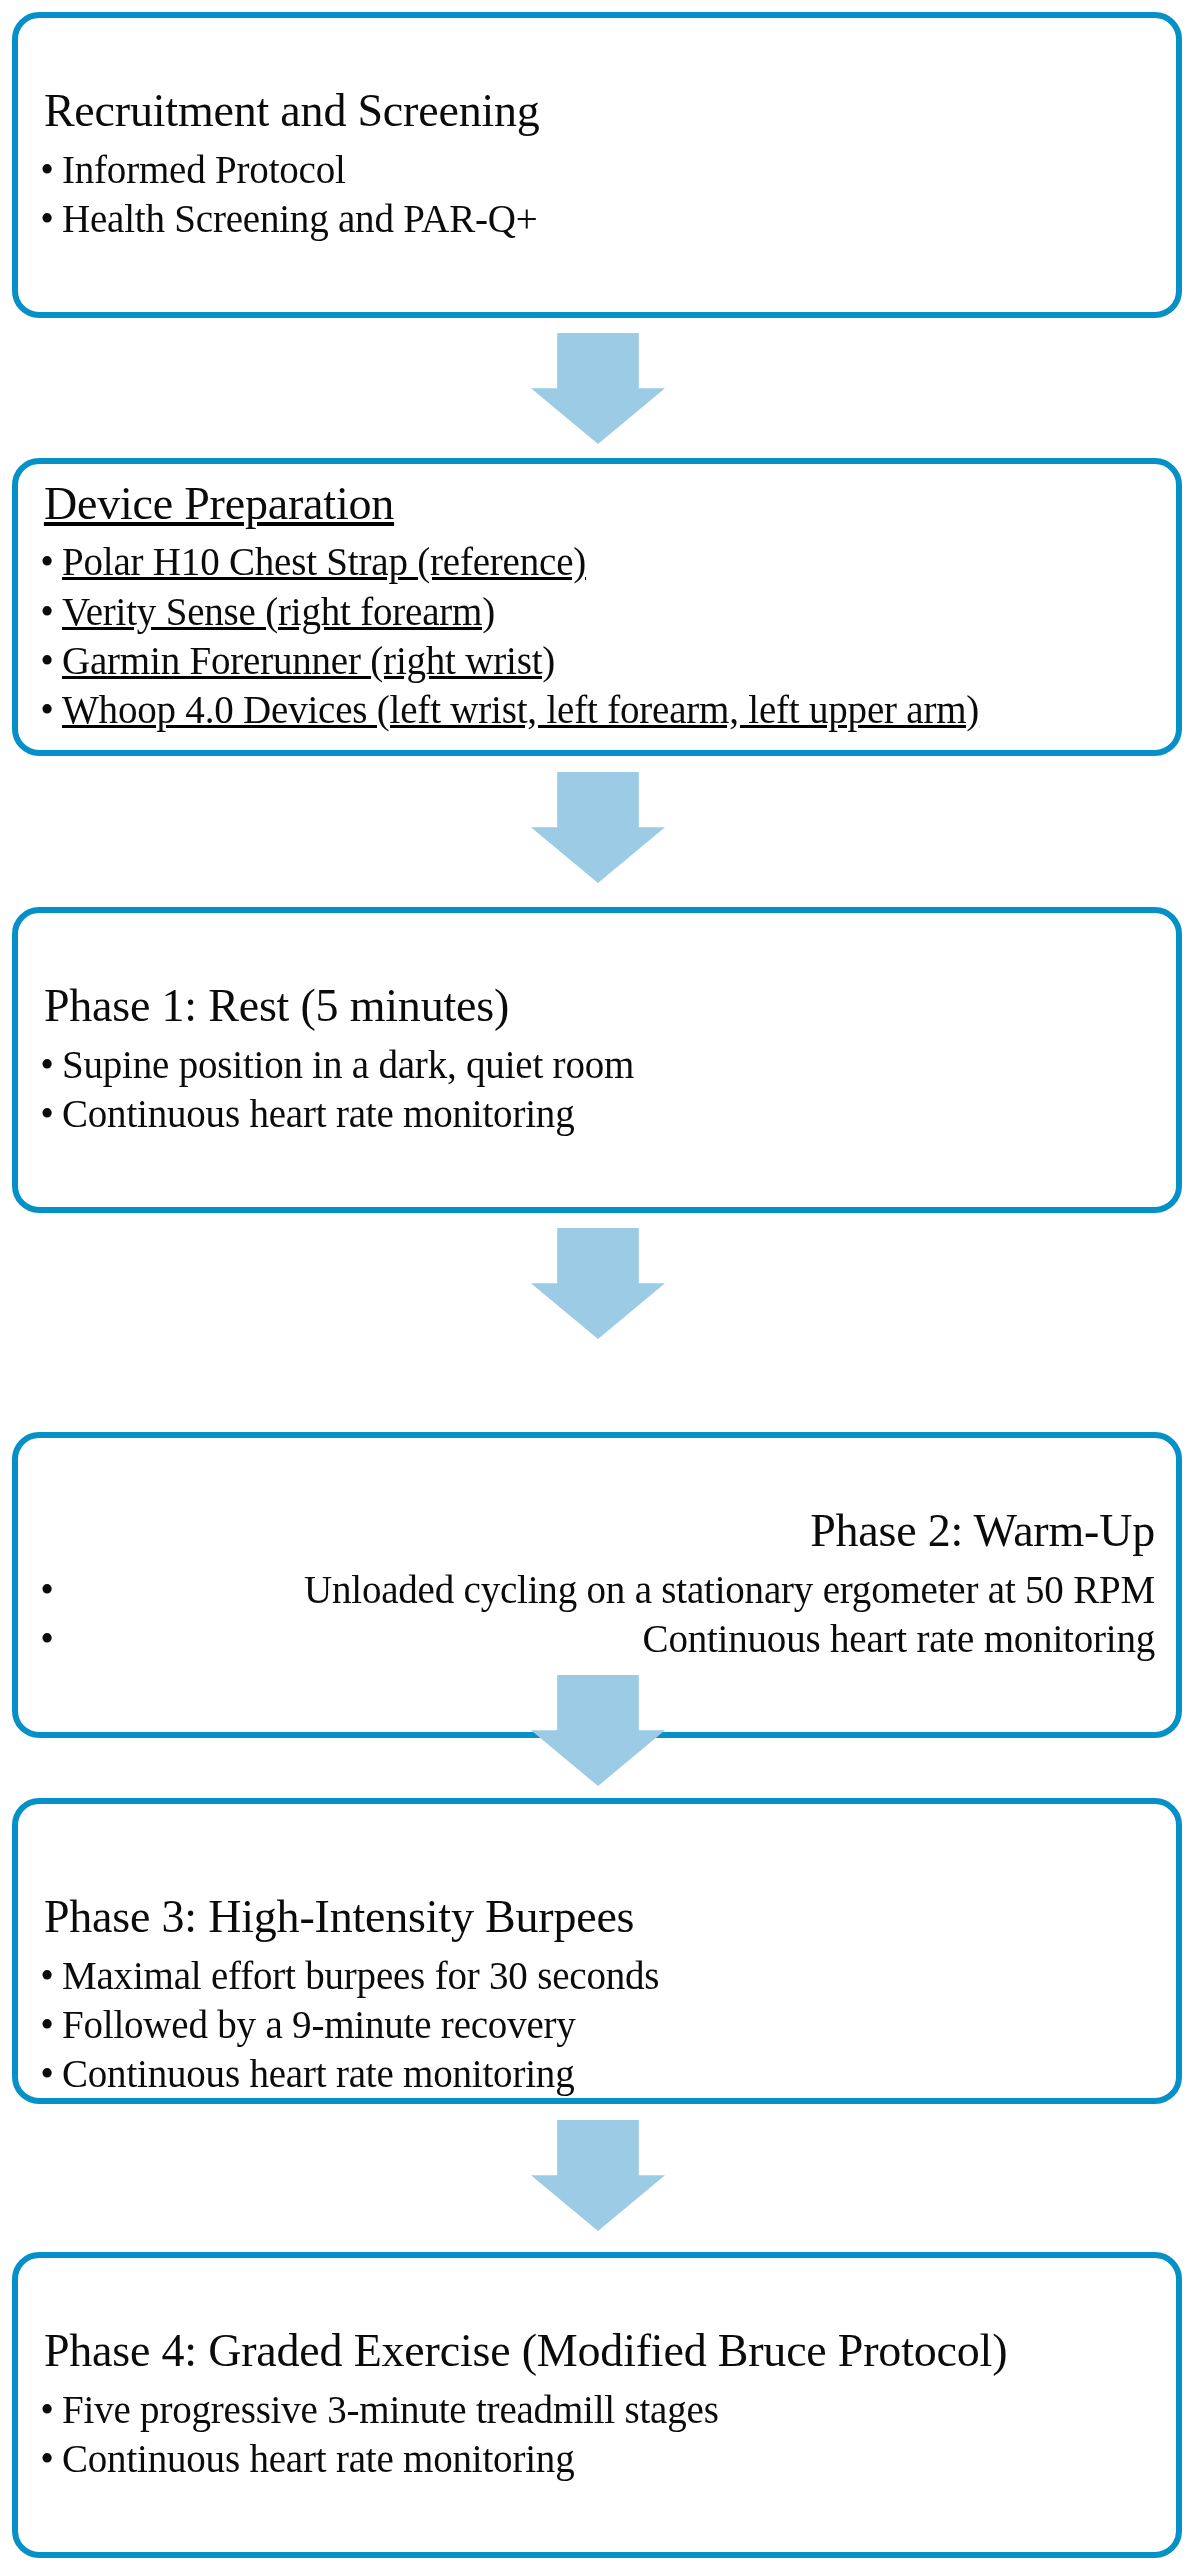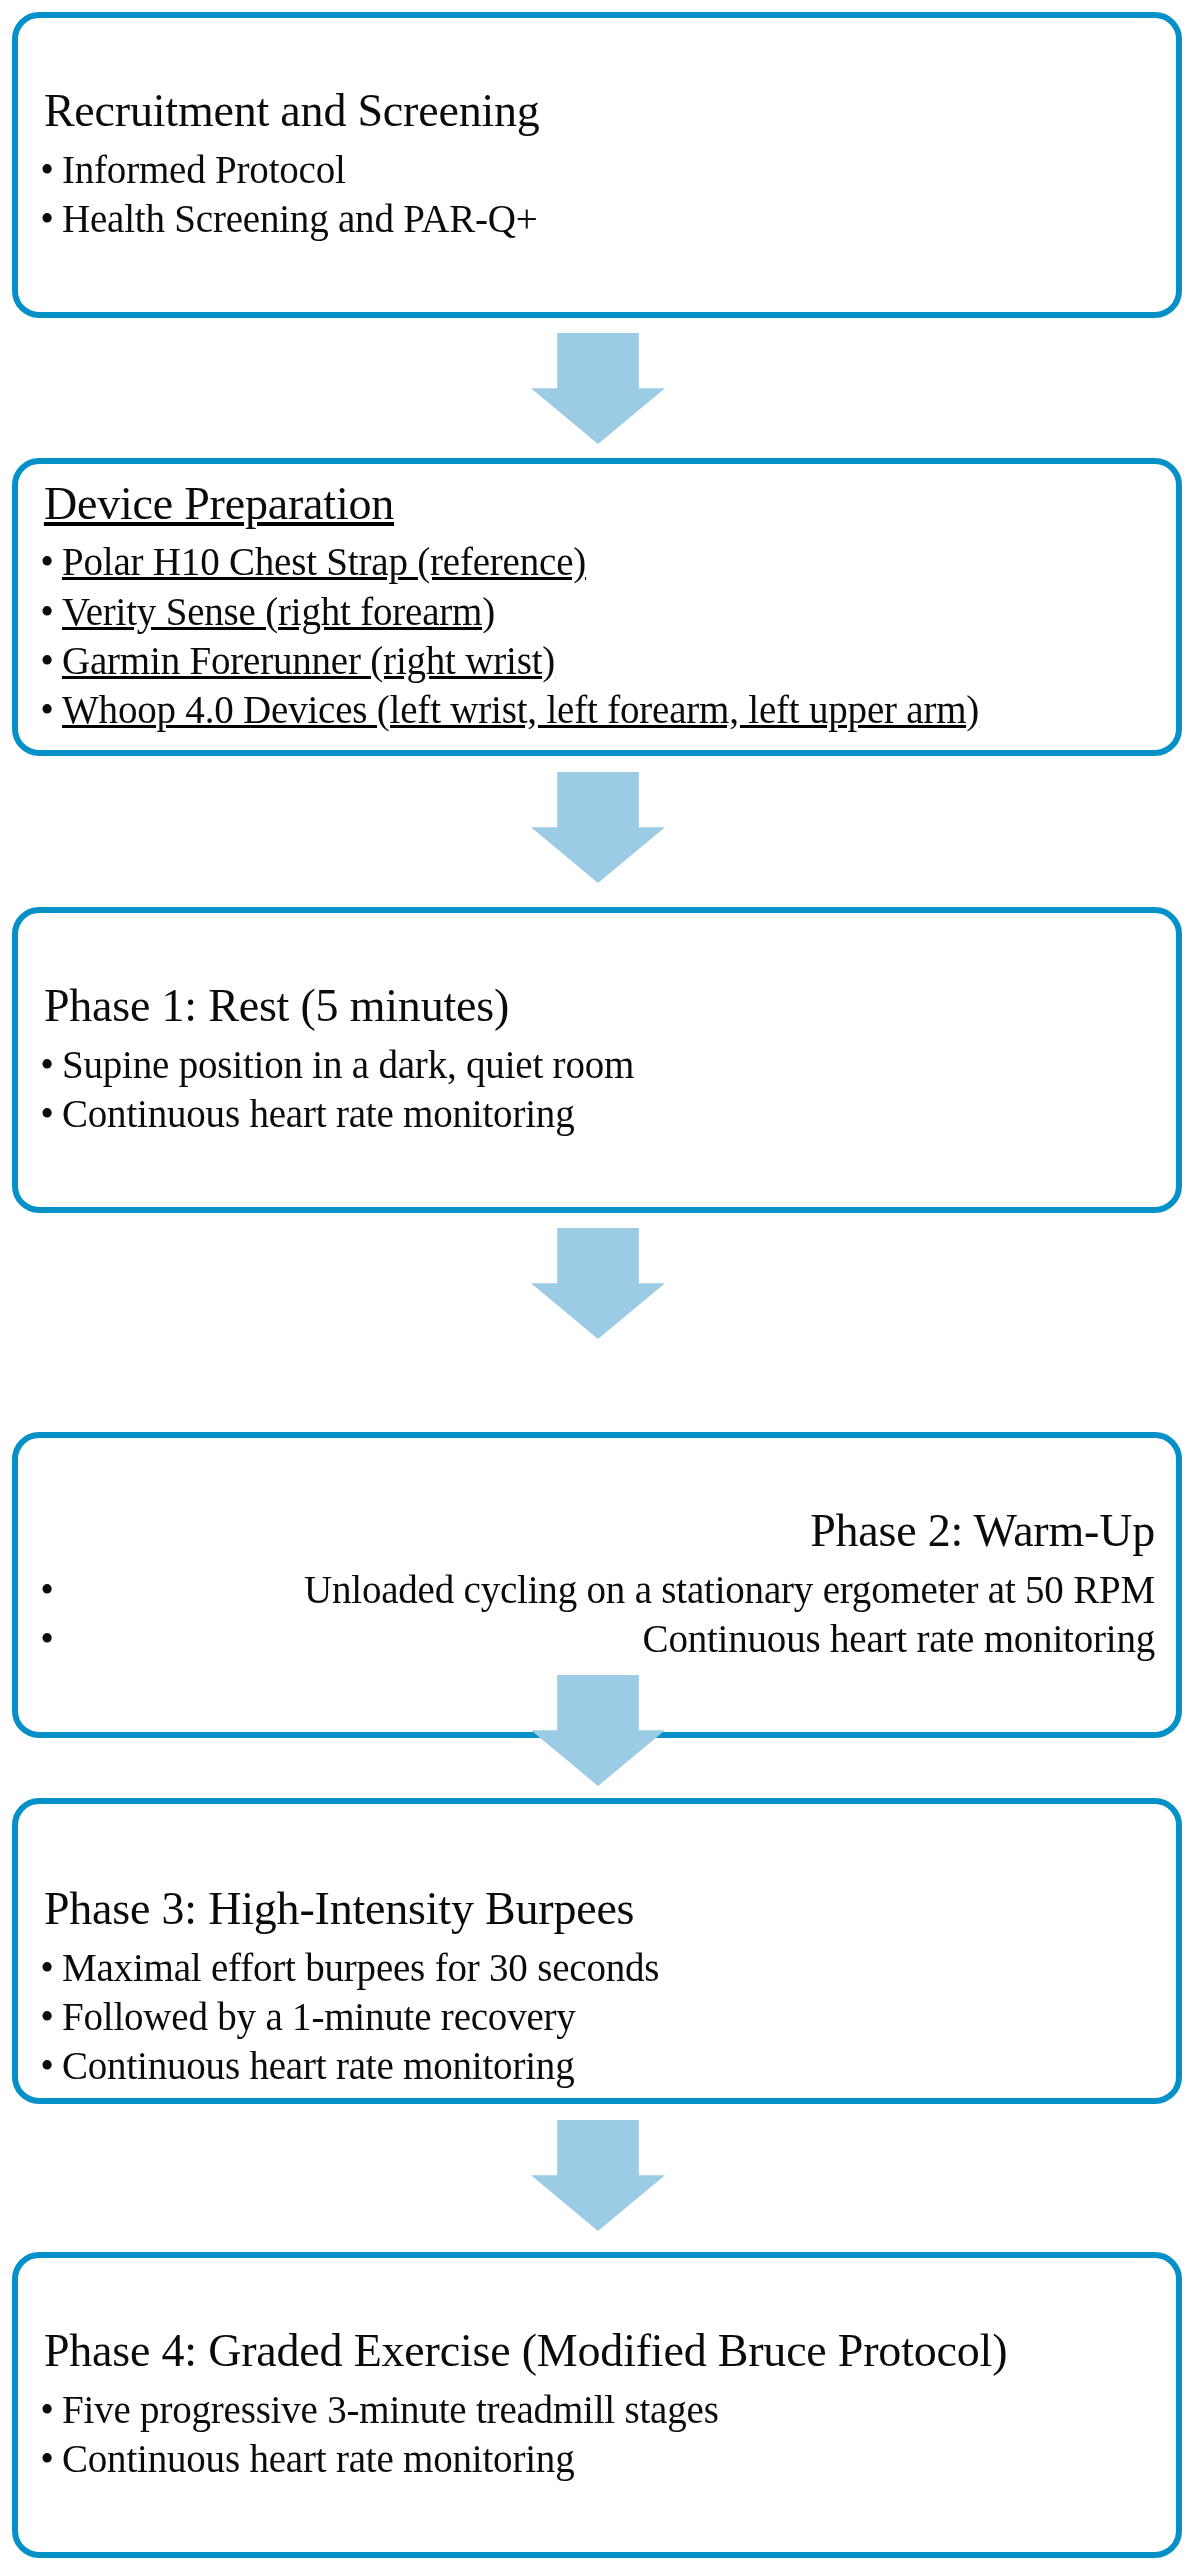--- a/index.html
+++ b/index.html
@@ -22,21 +22,21 @@
     position: absolute;
     left: 12px;
     width: 1170px;
     box-sizing: border-box;
     border: 6px solid #0591c8;
     border-radius: 27px;
     background: #ffffff;
     display: flex;
     flex-direction: column;
     justify-content: center;
-    padding: 8px 21px;
+    padding: 0 21px;
   }
   .step-title {
     font-size: 46px;
     line-height: 1.06;
     color: #0b0b0b;
     letter-spacing: -0.2px;
     margin: 0 0 8.5px 4.9px;
     white-space: nowrap;
   }
   .step-list {
@@ -125,21 +125,21 @@
   <div class="arrow" style="top:1675px; height:111px;">
     <svg viewBox="0 0 220 183" preserveAspectRatio="none">
       <polygon points="43,0 177,0 177,91 220,91 110,183 0,91 43,91" fill="#9ccbe6"></polygon>
     </svg>
   </div>
 
   <div class="step-box" style="top:1798px; height:306px;justify-content:flex-end;">
     <div class="step-title">Phase 3: High-Intensity Burpees</div>
     <ul class="step-list">
       <li><span class="bullet-dot">•</span><span>Maximal effort burpees for 30 seconds</span></li>
-      <li><span class="bullet-dot">•</span><span>Followed by a 1-minute recovery</span></li>
+      <li><span class="bullet-dot">•</span><span>Followed by a 9-minute recovery</span></li>
       <li><span class="bullet-dot">•</span><span>Continuous heart rate monitoring</span></li>
     </ul>
   </div>
 
   <div class="arrow" style="top:2120px; height:111px;">
     <svg viewBox="0 0 220 183" preserveAspectRatio="none">
       <polygon points="43,0 177,0 177,91 220,91 110,183 0,91 43,91" fill="#9ccbe6"></polygon>
     </svg>
   </div>
 

